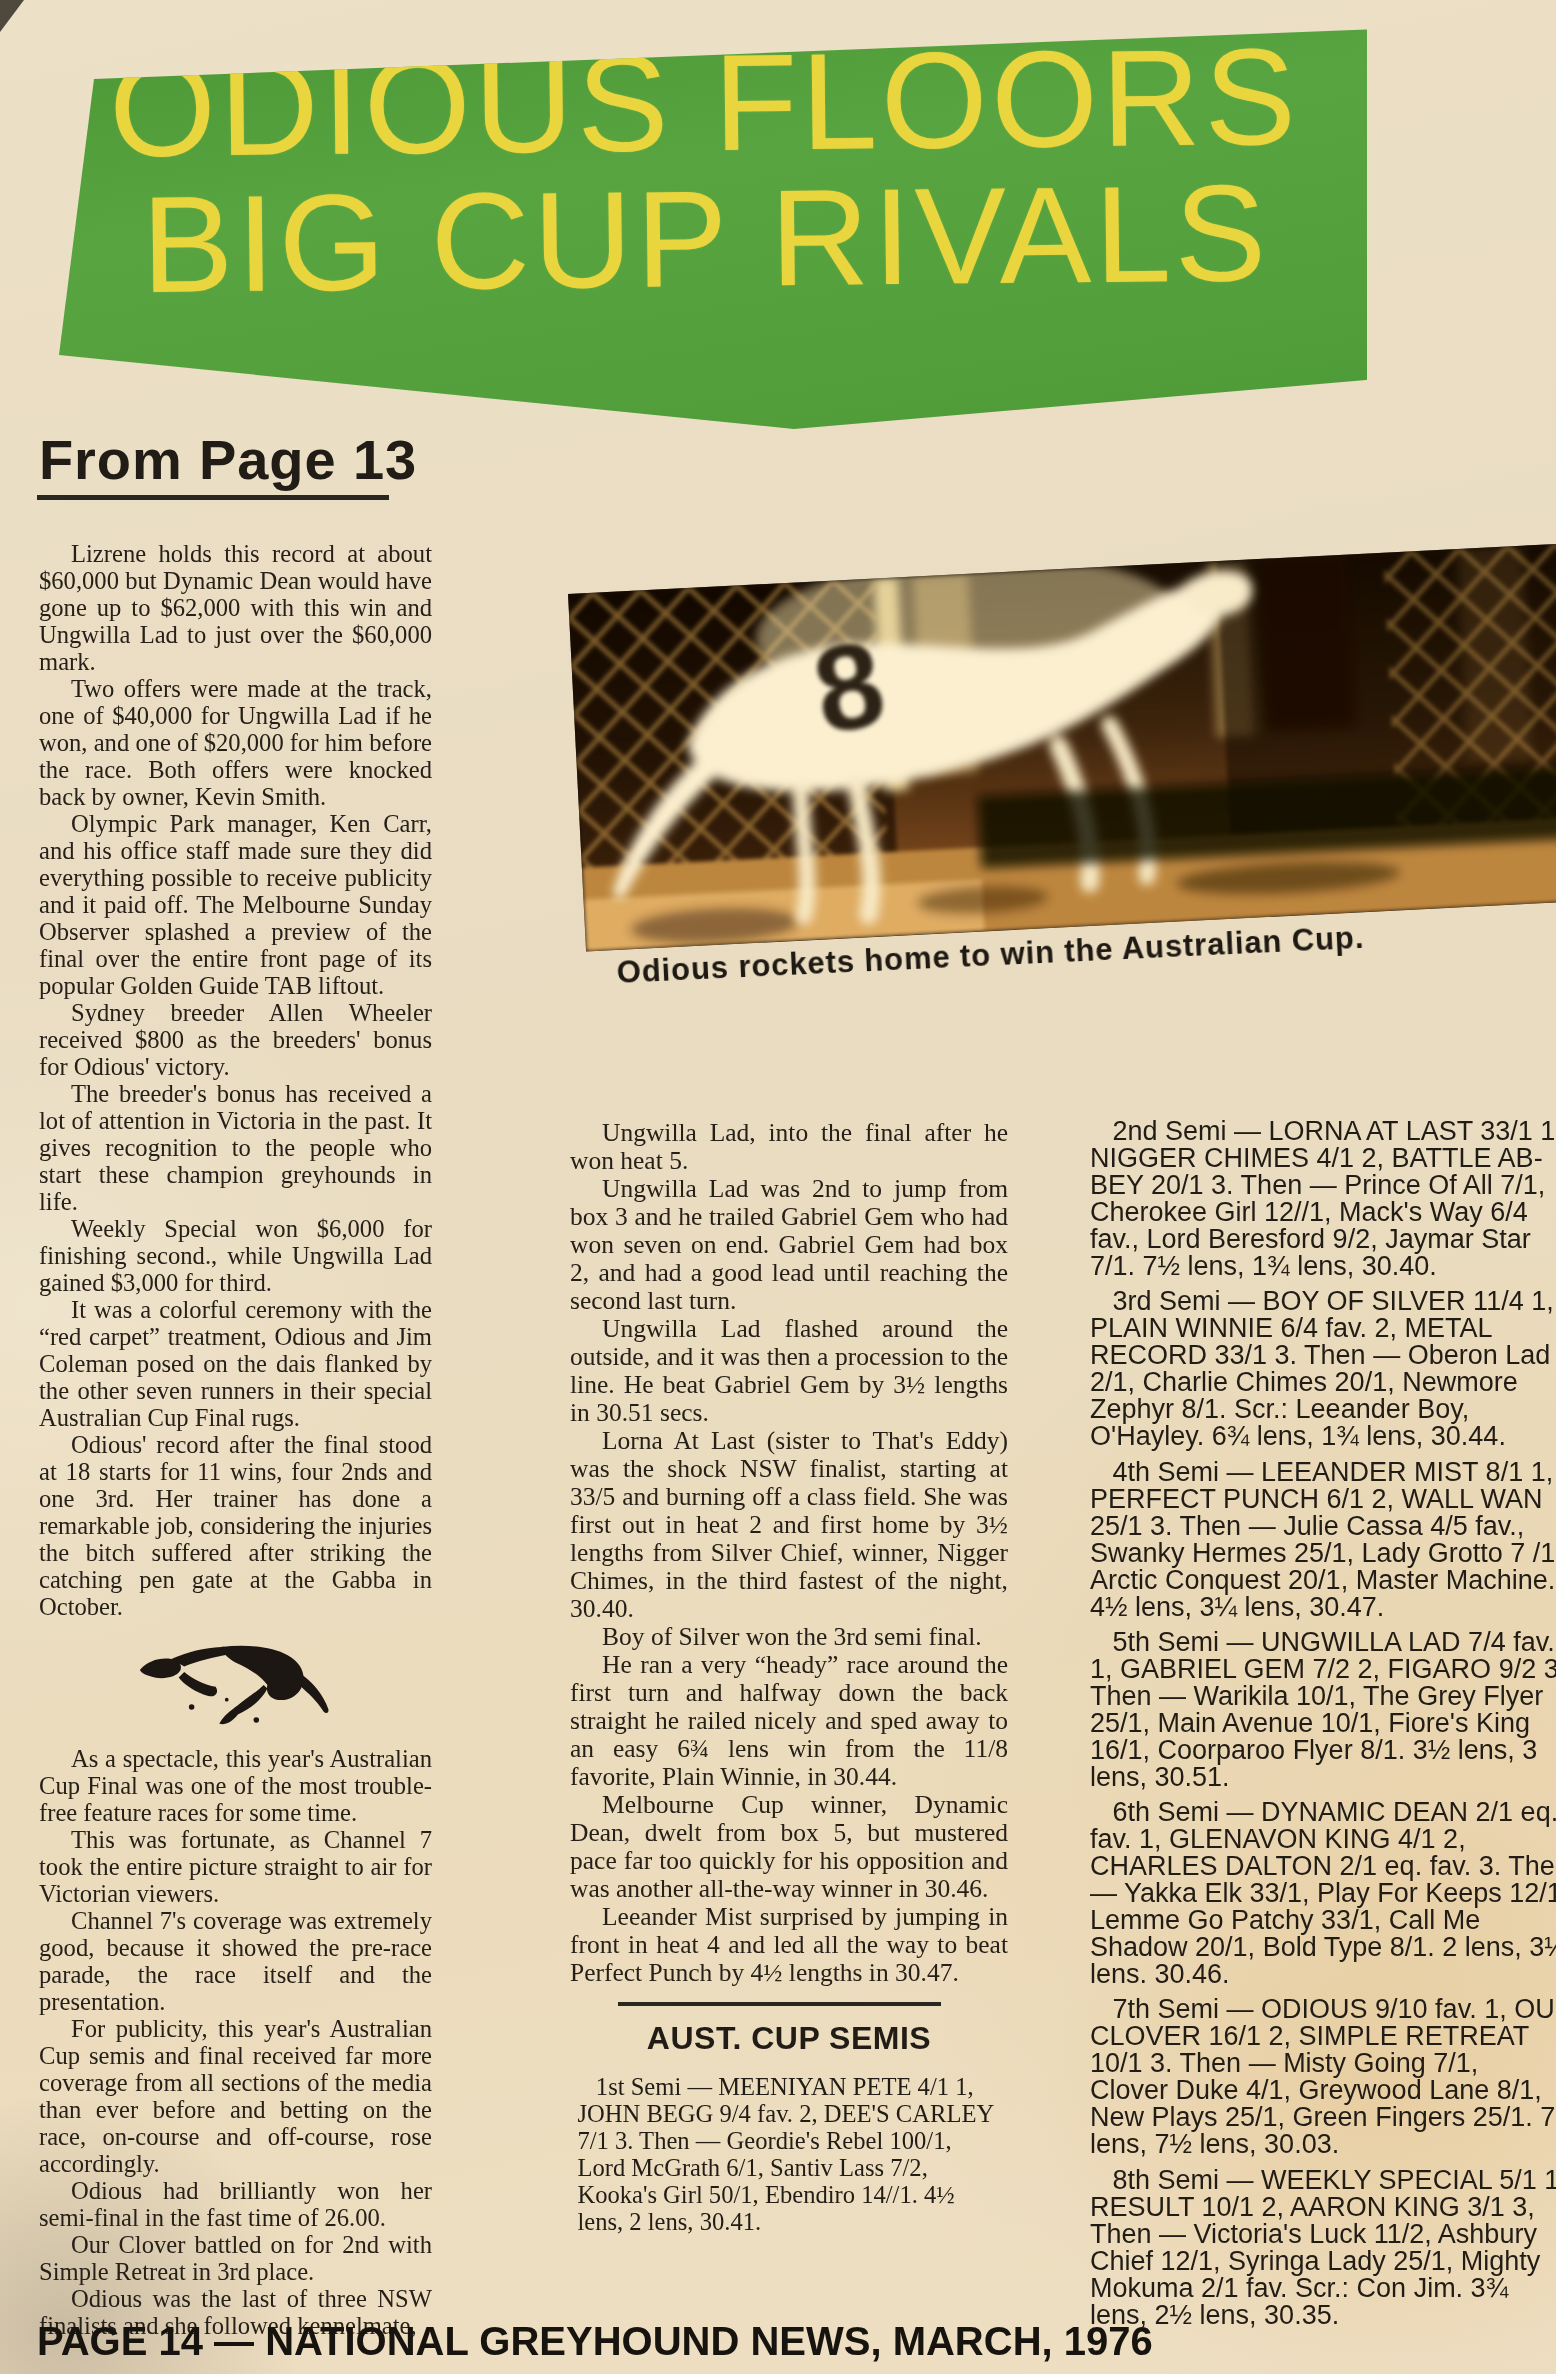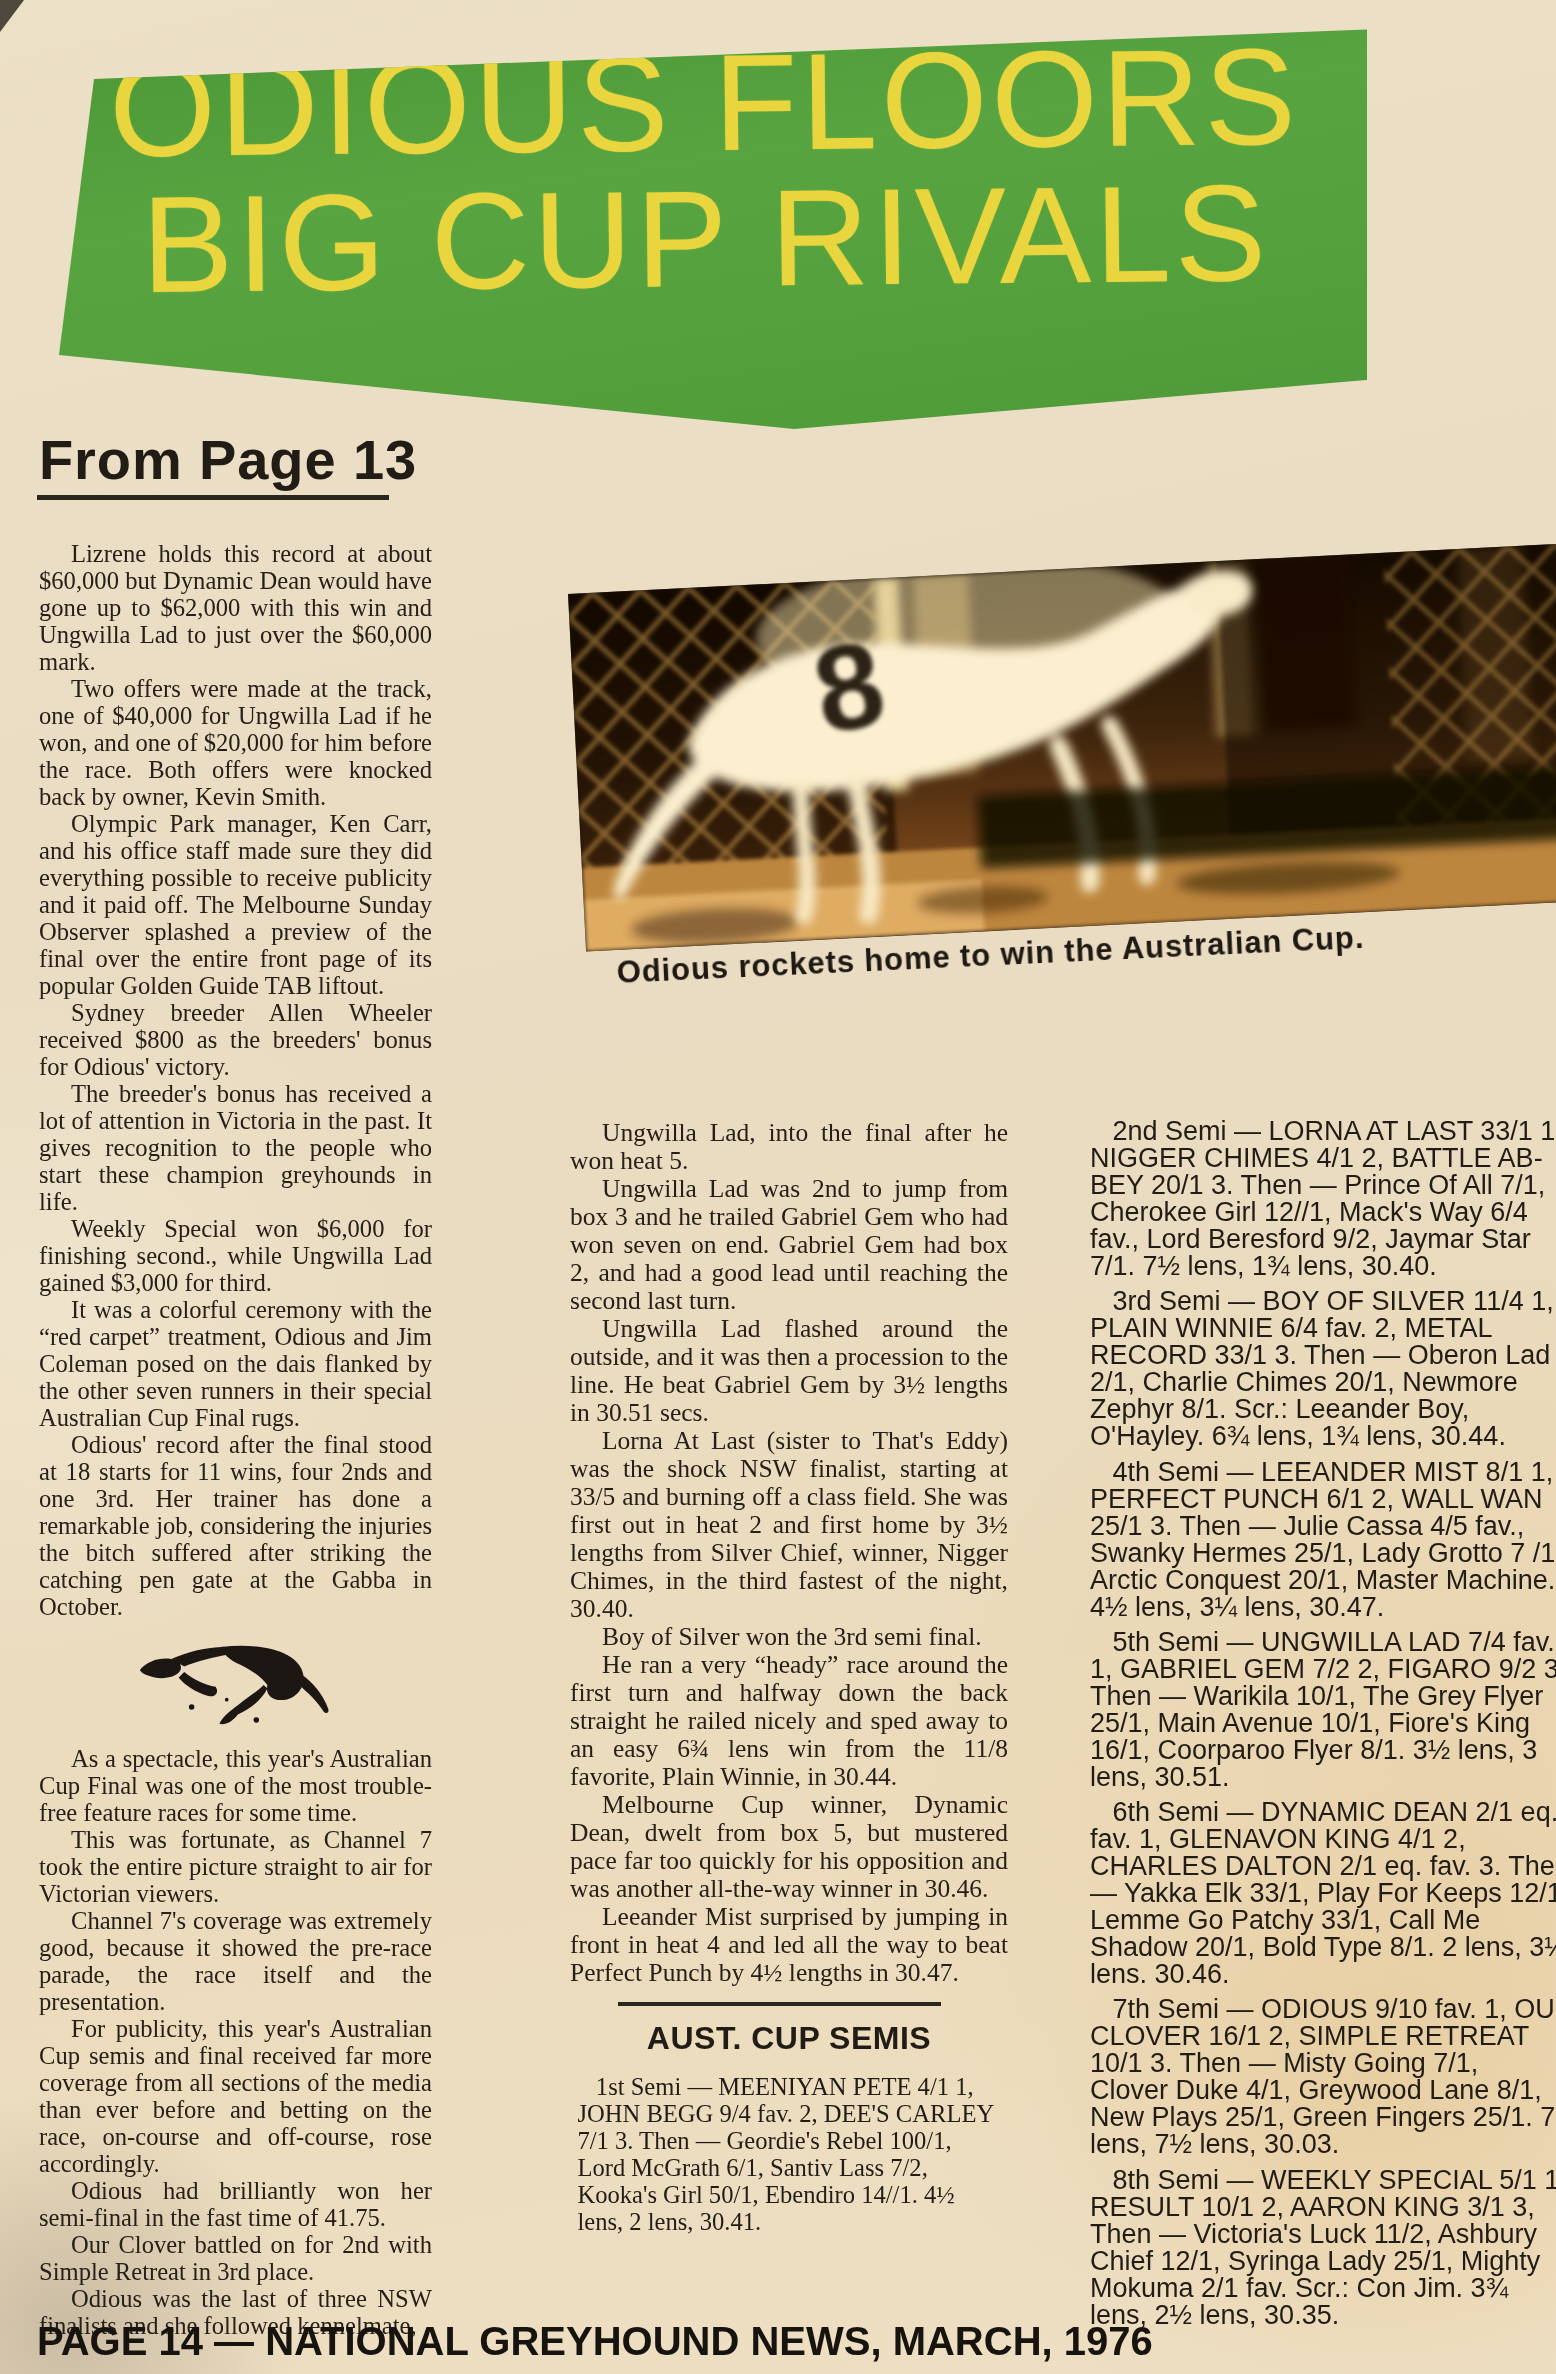--- a/index.html
+++ b/index.html
@@ -149,21 +149,21 @@
         <circle cx="60" cy="78" r="3"></circle>
           <circle cx="130" cy="92" r="3"></circle>
           <circle cx="98" cy="70" r="2"></circle>
       </g>
     </svg>
     <div>
         <p class="para">As a spectacle, this year's Australian Cup Final was one of the most trouble-free feature races for some time.</p>
         <p class="para">This was fortunate, as Channel 7 took the entire picture straight to air for Victorian viewers.</p>
         <p class="para">Channel 7's coverage was extremely good, because it showed the pre-race parade, the race itself and the presentation.</p>
         <p class="para">For publicity, this year's Australian Cup semis and final received far more coverage from all sections of the media than ever before and betting on the race, on-course and off-course, rose accordingly.</p>
-        <p class="para">Odious had brilliantly won her semi-final in the fast time of 41.75.</p>
+        <p class="para">Odious had brilliantly won her semi-final in the fast time of 26.00.</p>
         <p class="para">Our Clover battled on for 2nd with Simple Retreat in 3rd place.</p>
         <p class="para">Odious was the last of three NSW finalists and she followed kennelmate,</p>
       </div>
   </div>
 
   <div class="col col-mid">
     <div>
         <p class="para">Ungwilla Lad, into the final after he won heat 5.</p>
         <p class="para">Ungwilla Lad was 2nd to jump from box 3 and he trailed Gabriel Gem who had won seven on end. Gabriel Gem had box 2, and had a good lead until reaching the second last turn.</p>
         <p class="para">Ungwilla Lad flashed around the outside, and it was then a procession to the line. He beat Gabriel Gem by 3½ lengths in 30.51 secs.</p>

